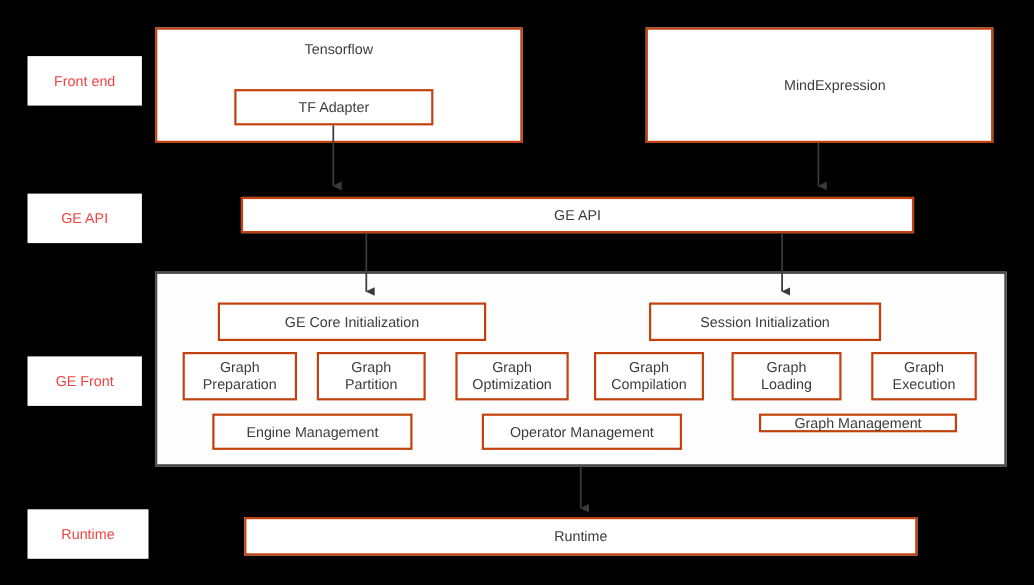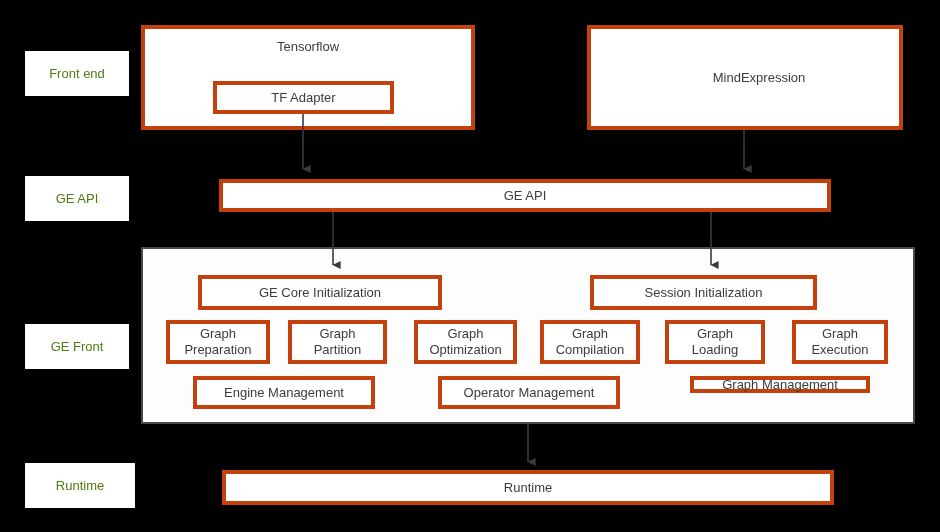--- a/index.html
+++ b/index.html
@@ -11,41 +11,41 @@
     position: relative;
     width: 940px;
     height: 532px;
     background: #000000;
     overflow: hidden;
     font-family: "Liberation Sans", sans-serif;
   }
   .box {
     position: absolute;
     background: #ffffff;
-    border: 4px solid #c2410c;
+    border: 2px solid #c2410c;
     box-sizing: border-box;
     display: flex;
     align-items: center;
     justify-content: center;
     text-align: center;
     color: #3c3c3c;
     font-size: 13px;
     line-height: 1.22;
     white-space: pre-line;
   }
   .plain {
     position: absolute;
     background: #ffffff;
     border: none;
     box-sizing: border-box;
     display: flex;
     align-items: center;
     justify-content: center;
     text-align: center;
-    color: #4d7c0f;
+    color: #ef4444;
     font-size: 13px;
   }
   .group {
     position: absolute;
     background: #fdfdfd;
     border: 2px solid #4a4a4a;
     box-sizing: border-box;
   }
   .group-label-top {
     position: absolute;
@@ -101,21 +101,21 @@
   <div class="box" style="left:219px; top:179px; width:612px; height:33px;">
     <span>GE API</span>
   </div>
 
   <div class="group" style="left:141px; top:247px; width:774px; height:177px;"></div>
 
   <div class="box" style="left:198px; top:275px; width:244px; height:35px;">
     <span>GE Core Initialization</span>
   </div>
 
-  <div class="box" style="left:590px; top:275px; width:227px; height:35px;">
+  <div class="box" style="left:590px; top:275px; width:211px; height:35px;">
     <span>Session Initialization</span>
   </div>
 
   <div class="box" style="left:166px; top:320px; width:104px; height:44px;">
     <span>Graph
 Preparation</span>
   </div>
 
   <div class="box" style="left:288px; top:320px; width:99px; height:44px;">
     <span>Graph

